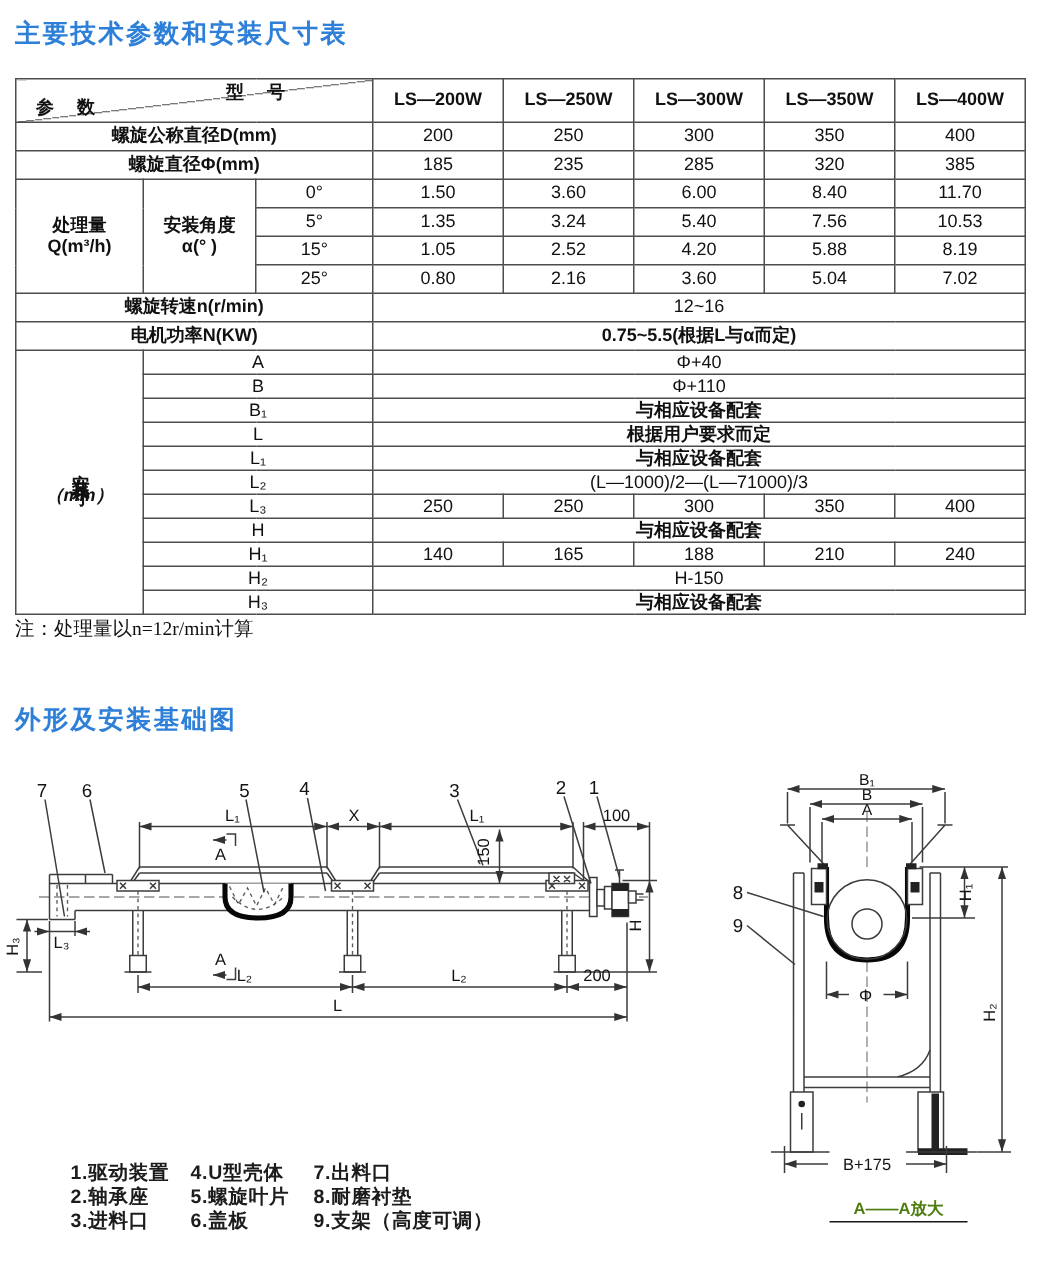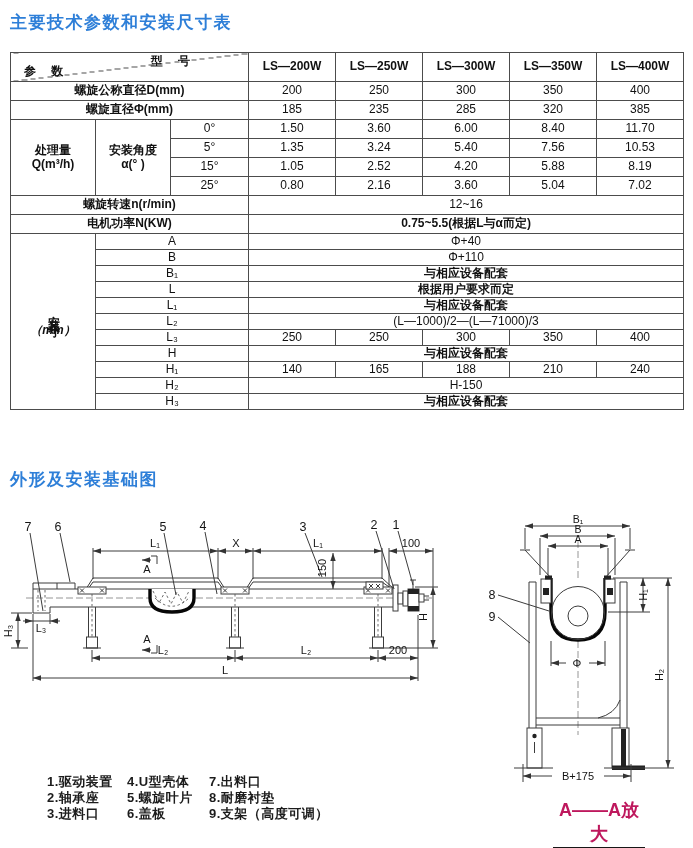--- a/index.html
+++ b/index.html
@@ -42,21 +42,21 @@
   svg text{font-family:"Liberation Sans","DejaVu Sans",sans-serif;font-size:11px;
            fill:#141414;text-anchor:middle;}
   svg text.pn{font-size:12.5px;}
   svg text.sm{font-size:10.5px;}
 
   .legend{position:absolute;left:47px;top:730px;display:grid;
           grid-template-rows:repeat(3,16px);grid-auto-flow:column;
           grid-template-columns:80px 82px auto;font-size:13px;font-weight:bold;
           color:#1c1c1c;letter-spacing:0.5px;margin-top:43px;}
   .caption{position:absolute;left:553px;top:798px;width:92px;text-align:center;
-           font-size:18px;font-weight:bold;color:#be185d;border-bottom:1.5px solid #161616;
+           font-size:11px;font-weight:bold;color:#4d7c0f;border-bottom:1.5px solid #161616;
            padding-bottom:1px;}
 </style>
 </head>
 <body>
 
 <div class="page">
 
   <h2 class="h-blue" id="heading1" style="color: rgb(46, 127, 216);">主要技术参数和安装尺寸表</h2>
 
   <table class="spec">
@@ -198,20 +198,21 @@
         <td colspan="2">H₂</td>
         <td colspan="5">H-150</td>
       </tr>
       <tr class="h16">
         <td colspan="2">H₃</td>
         <td colspan="5" class="cn">与相应设备配套</td>
       </tr>
     </tbody>
   </table>
 
+  <div class="note">注：处理量以n=12r/min计算</div>
 
   <h2 class="h-blue" id="heading2" style="color: rgb(46, 127, 216);">外形及安装基础图</h2>
 
   <svg class="draw" width="693" height="300" viewBox="0 0 693 300">
     <defs>
       <marker id="mE" markerWidth="9" markerHeight="6" refX="8.5" refY="3" orient="auto" markerUnits="userSpaceOnUse">
         <path d="M0,0.3 L8.5,3 L0,5.7 Z" fill="#333"></path>
       </marker>
       <marker id="mS" markerWidth="9" markerHeight="6" refX="0.5" refY="3" orient="auto" markerUnits="userSpaceOnUse">
         <path d="M8.5,0.3 L0.5,3 L8.5,5.7 Z" fill="#333"></path>

